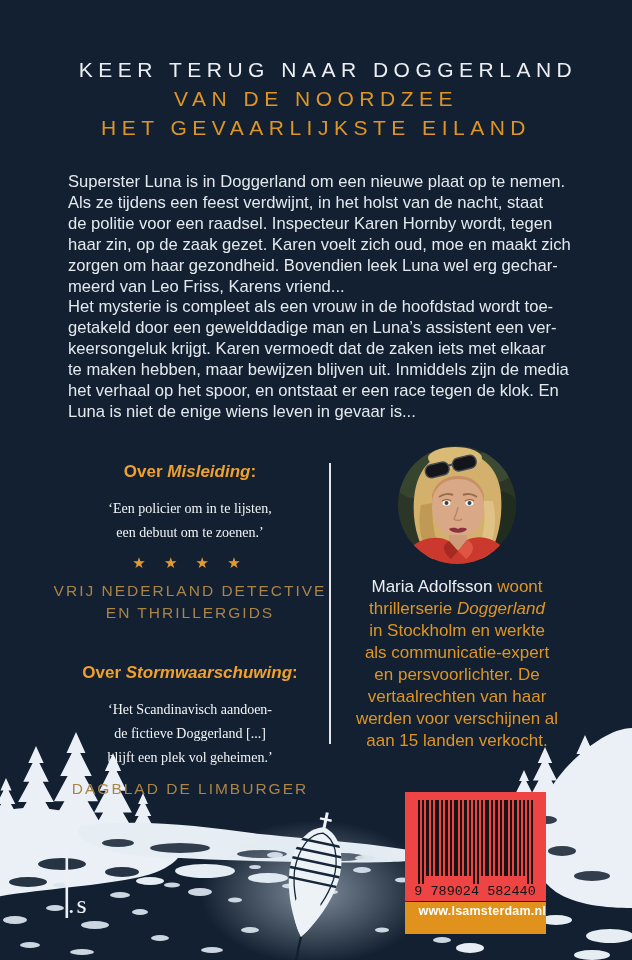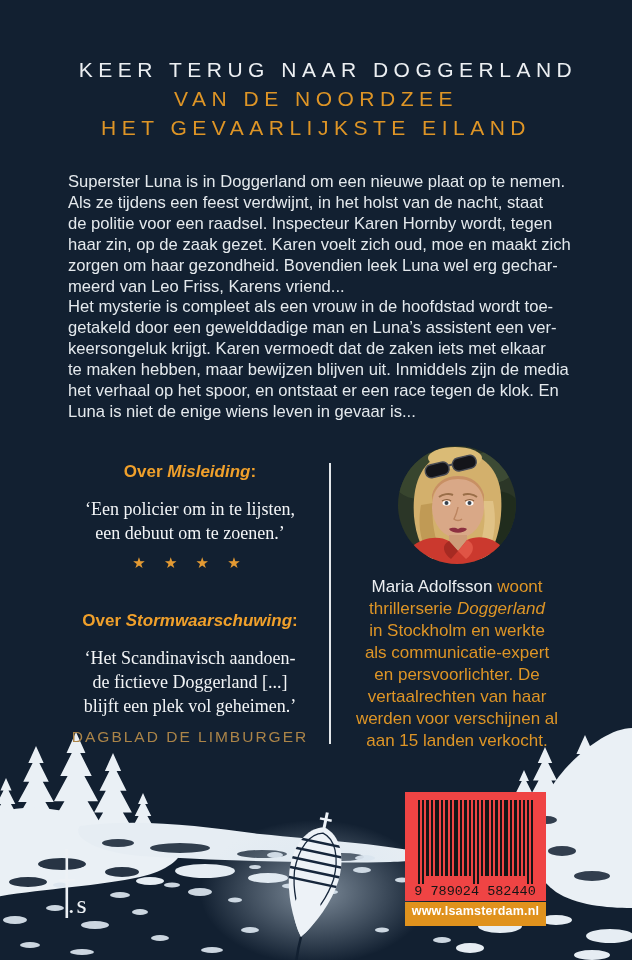--- a/index.html
+++ b/index.html
@@ -15,38 +15,38 @@
   .tagline.orange{color:#DE9526;}
   
   .synopsis{position:absolute;top:172px;left:68px;width:516px;
     color:#E4E9ED;font-size:16.6px;line-height:20.9px;}
   [data-bind-lines]{white-space:pre-line;}
   
   .left-col{position:absolute;top:462px;left:46px;width:288px;text-align:center;}
   .sec-label{font-size:17px;font-weight:bold;color:#F0A02B;}
   .sec-label .ital{font-style:italic;}
   .quote{font-family:"Liberation Serif","DejaVu Serif",serif;
-    font-size:18px;line-height:24px;color:#F3F5F7;margin-top:15px;}
+    font-size:14px;line-height:24px;color:#F3F5F7;margin-top:15px;}
   .stars{margin-top:9px;color:#E39A33;font-size:15px;letter-spacing:7px;}
   .source{margin-top:8px;color:#AB8448;font-size:15.5px;letter-spacing:2px;line-height:22px;}
   .sec-label.second{margin-top:39px;}
   
   .divider{position:absolute;left:329px;top:463px;width:2px;height:281px;background:#E3E7EA;}
   
   .right-col{position:absolute;top:445px;left:341px;width:232px;text-align:center;}
   .photo-wrap{width:120px;height:120px;margin:0 auto 11px;}
   .bio{color:#DE9526;font-size:17px;line-height:22px;}
   .bio .name{color:#ECEFF2;}
   .bio .ital{font-style:italic;}
   
   .barcode-block{position:absolute;left:405px;top:792px;width:141px;}
   .bc-white{background:#ef4444;height:109px;text-align:right;}
-  .bc-orange{background:#E0921D;height:24px;margin-top:1px;
+  .bc-orange{background:#E0921D;height:32px;margin-top:1px;
     color:#FFFFFF;font-weight:bold;font-size:12.5px;line-height:18px;
-    text-align:center;letter-spacing:0.2px;}
+    text-align:right;letter-spacing:0.2px;}
   
   .logo{position:absolute;left:56px;top:845px;}
   
   .scene{position:absolute;left:0;top:630px;width:632px;height:330px;}
 </style>
 </head>
 <body>
 
 <div class="cover">
 
@@ -177,20 +177,22 @@
   </div>
 
   <div class="left-col">
     <div class="sec-label">
       <span data-bind="reviews.misleiding.label_prefix">Over</span>
       <span class="ital" data-bind="reviews.misleiding.label_title">Misleiding</span><span data-bind="reviews.misleiding.label_suffix">:</span>
     </div>
     <div class="quote" data-bind-lines="reviews.misleiding.quote_lines">‘Een policier om in te lijsten,
 een debuut om te zoenen.’</div>
     <div class="stars" data-bind="reviews.misleiding.stars">★ ★ ★ ★</div>
+    <div class="source" data-bind-lines="reviews.misleiding.source_lines">VRIJ NEDERLAND DETECTIVE
+EN THRILLERGIDS</div>
 
     <div class="sec-label second">
       <span data-bind="reviews.stormwaarschuwing.label_prefix">Over</span>
       <span class="ital" data-bind="reviews.stormwaarschuwing.label_title">Stormwaarschuwing</span><span data-bind="reviews.stormwaarschuwing.label_suffix">:</span>
     </div>
     <div class="quote" data-bind-lines="reviews.stormwaarschuwing.quote_lines">‘Het Scandinavisch aandoen-
 de fictieve Doggerland [...]
 blijft een plek vol geheimen.’</div>
     <div class="source" data-bind-lines="reviews.stormwaarschuwing.source_lines">DAGBLAD DE LIMBURGER</div>
   </div>

